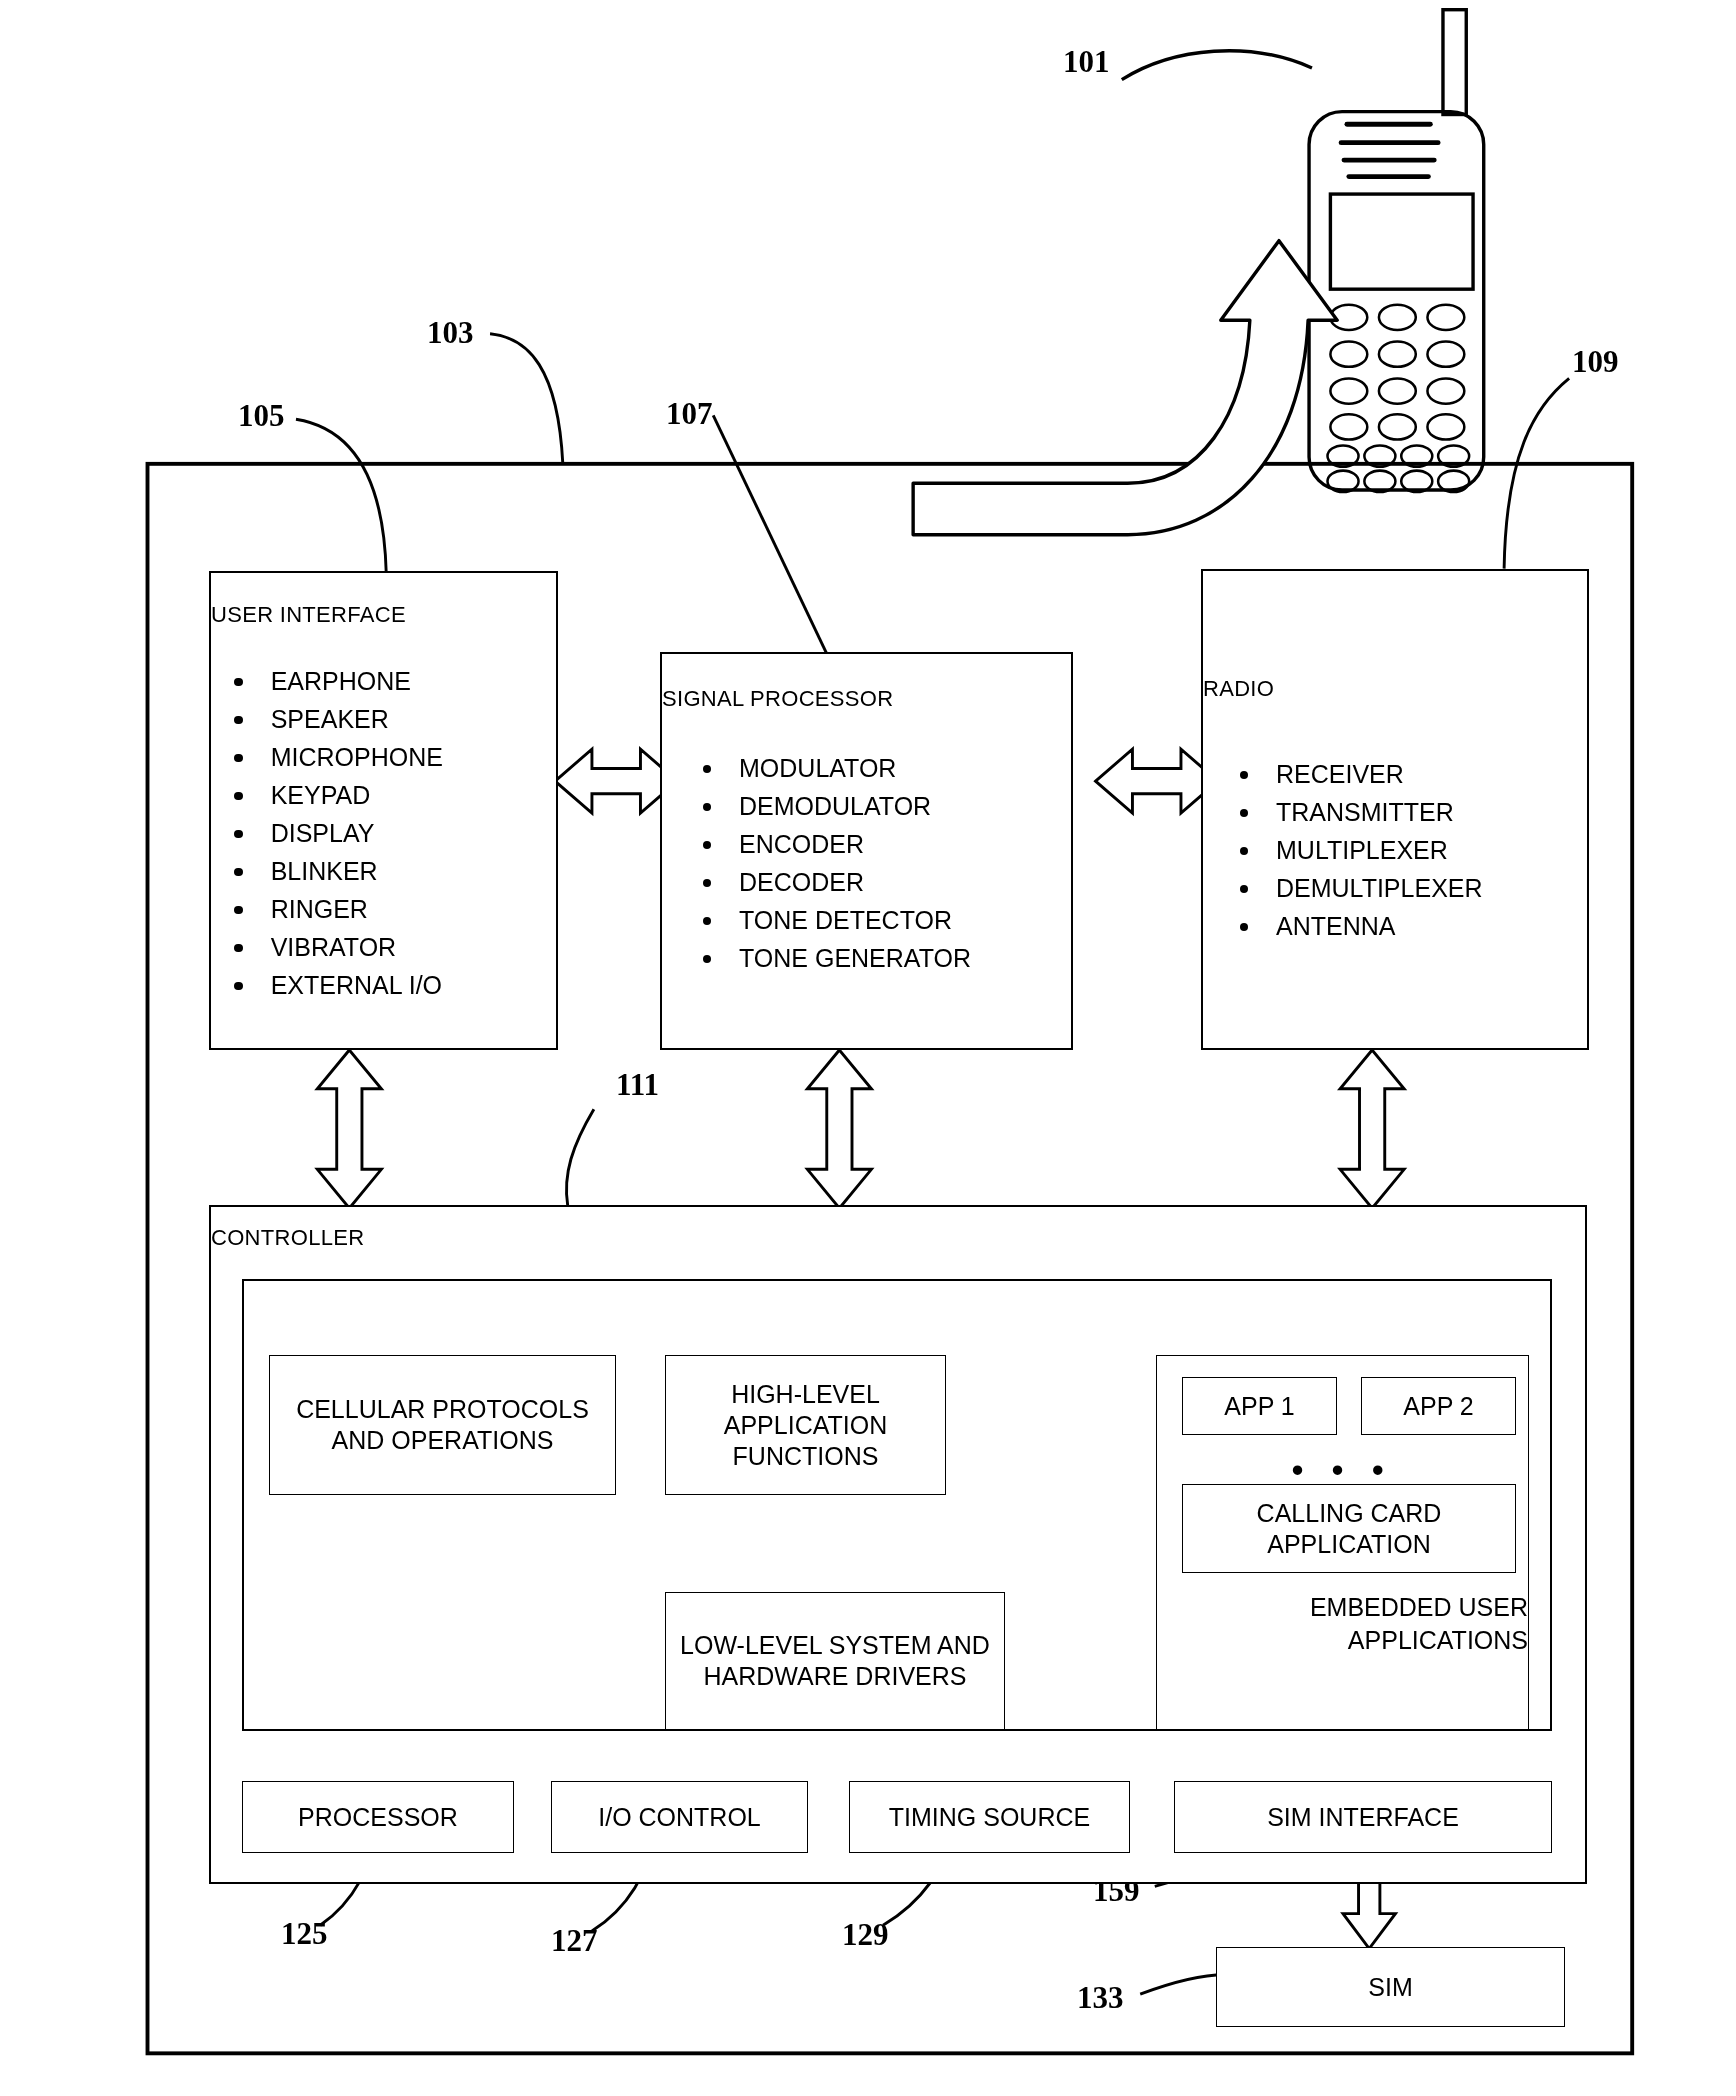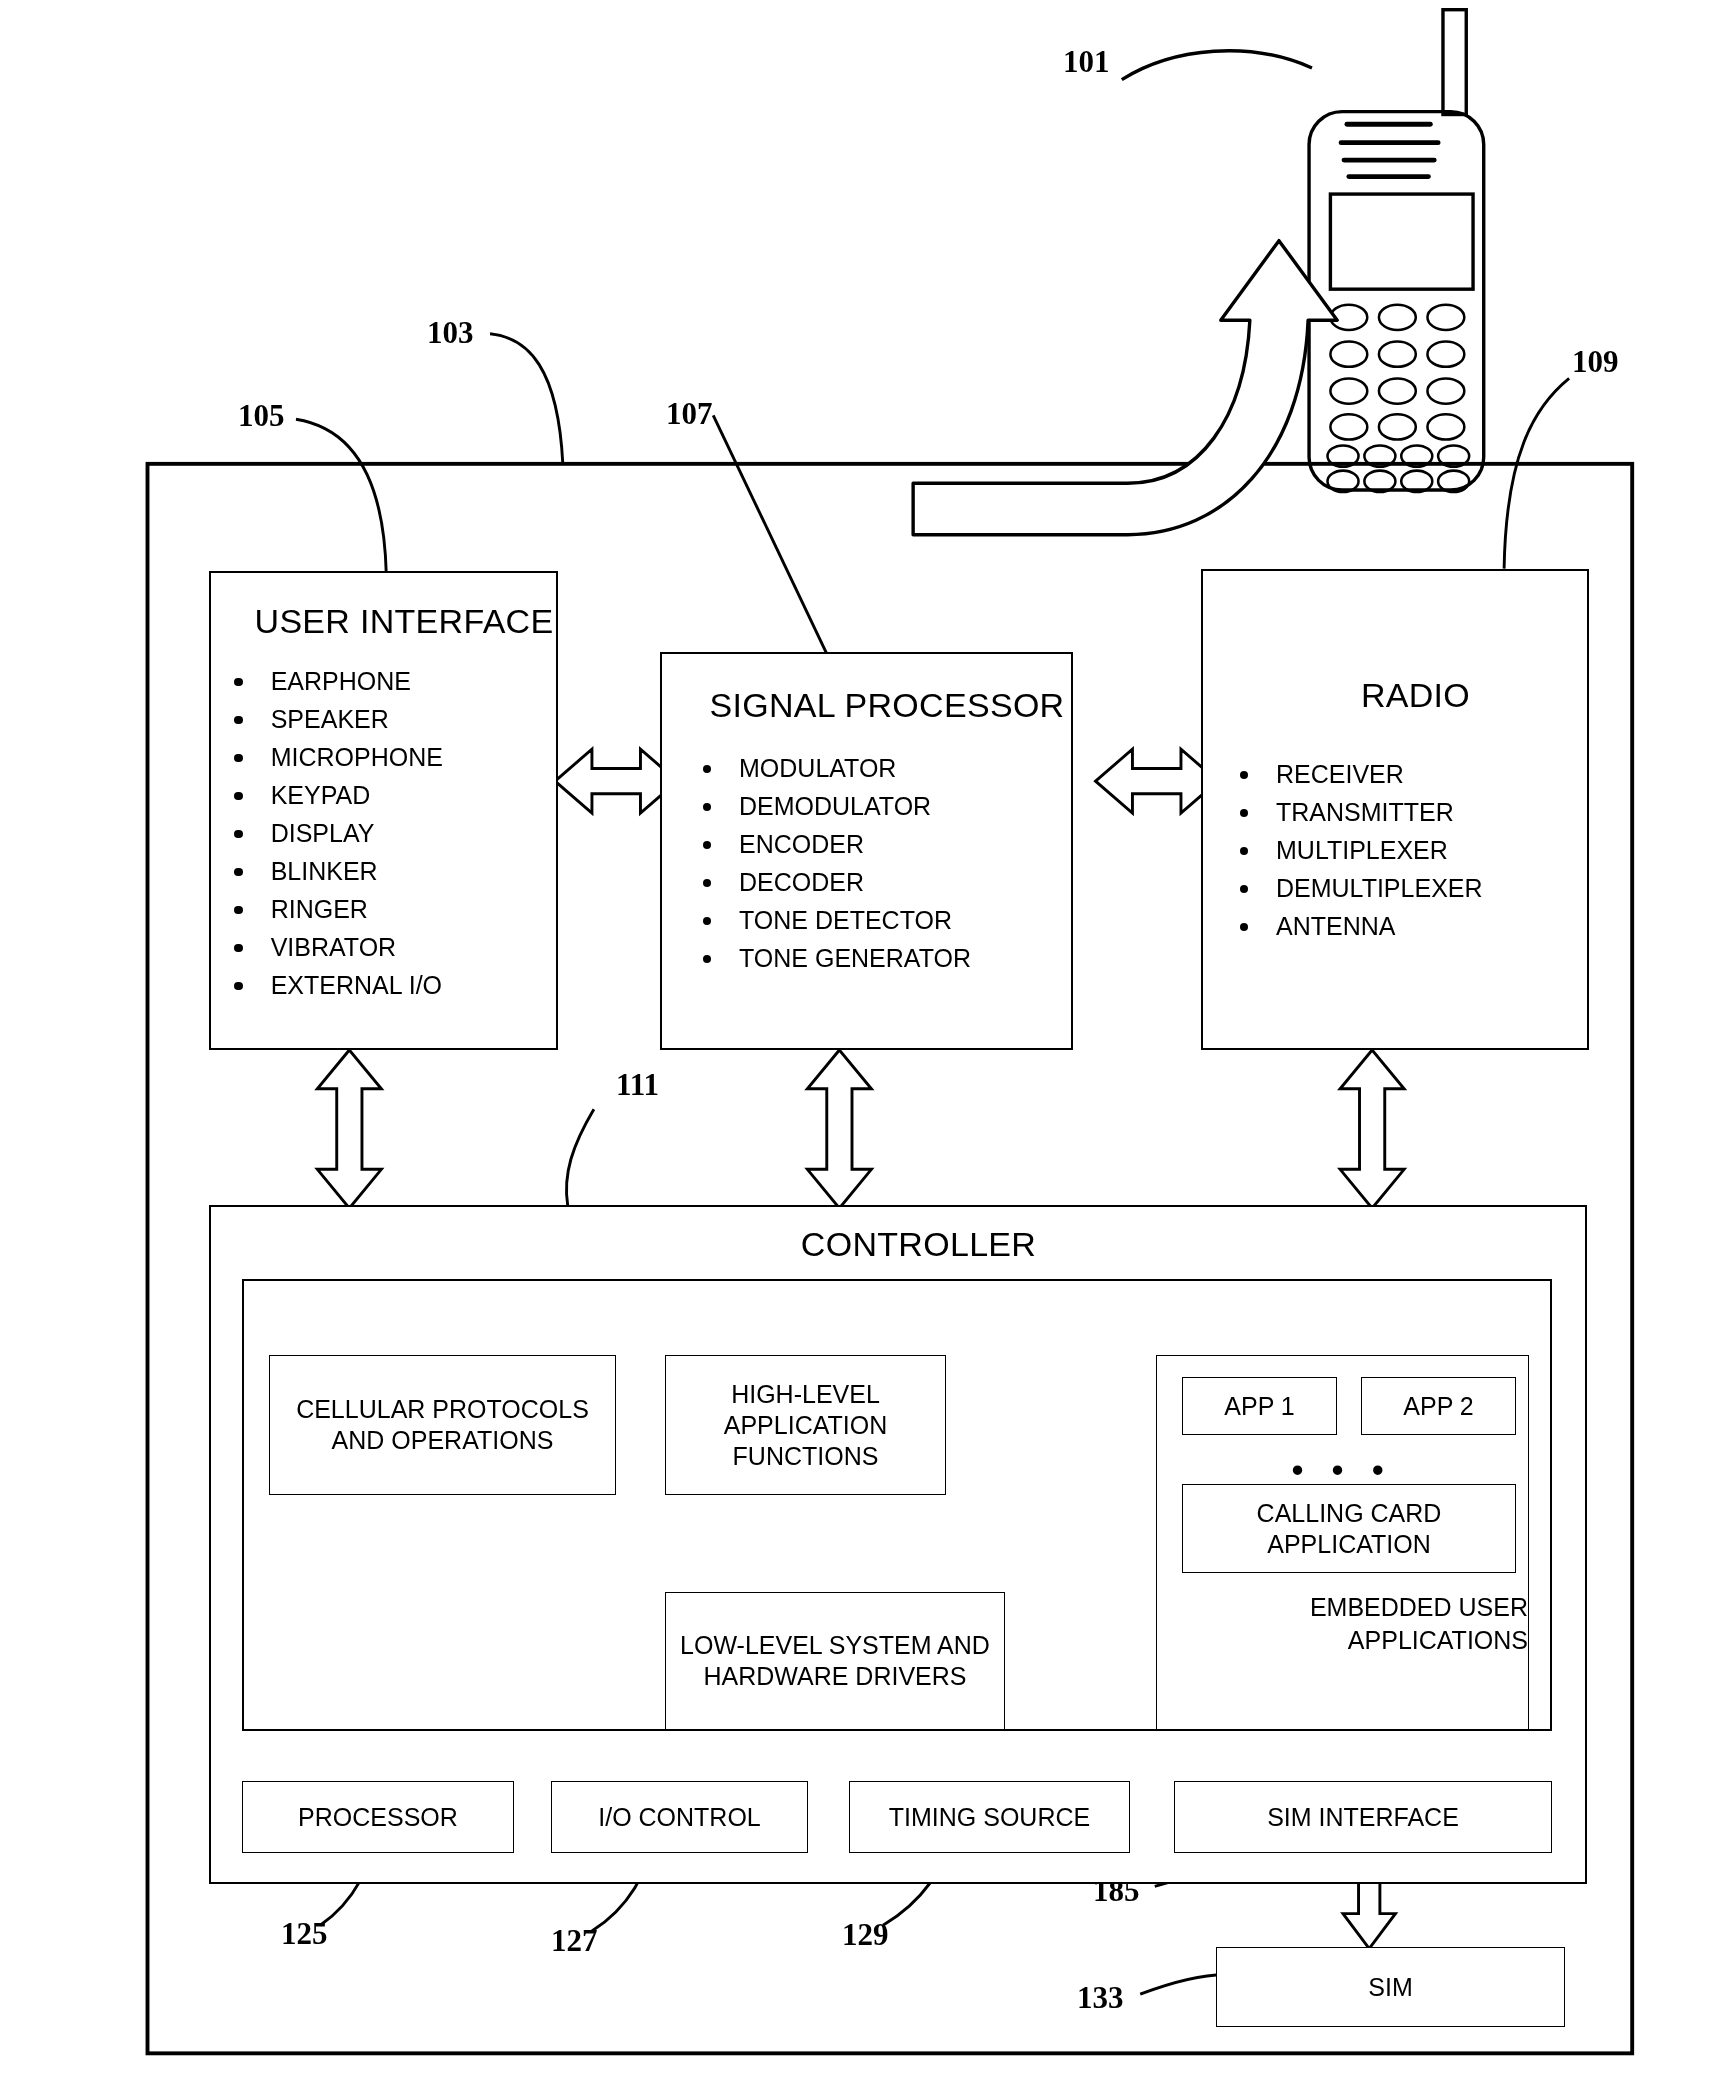--- a/index.html
+++ b/index.html
@@ -4,22 +4,22 @@
 <style>
   html,body{margin:0;padding:0;background:#fff;}
   body{width:1737px;height:2097px;position:relative;overflow:hidden;
        font-family:"Liberation Sans",sans-serif;color:#000;}
   #stage{position:absolute;left:0;top:0;width:1619px;height:2097px;border-radius:18px;}
   svg#art{position:absolute;left:0;top:0;width:1737px;height:2097px;}
 
   .box{position:absolute;border:2.9px solid #000;background:#fff;box-sizing:border-box;}
   .thin{border-width:1.9px;}
 
-  .ttl{position:absolute;left:0;right:0;text-align:center;
-       font-size:34px;letter-spacing:0.3px;white-space:nowrap;padding-left:41px;}
+  .ttl{position:absolute;left:0;right:0;
+       font-size:22px;letter-spacing:0.3px;white-space:nowrap;}
   .lst{position:absolute;list-style:none;margin:0;padding:0;}
   .lst li{position:relative;font-size:25px;line-height:38px;padding-left:50px;white-space:nowrap;}
   .lst li:before{content:"";position:absolute;left:13.6px;top:15.5px;
                  width:8.7px;height:8.7px;border-radius:50%;background:#000;}
 
   .ctr{position:absolute;left:0;right:0;top:50%;transform:translateY(-50%);
        text-align:center;font-size:25px;line-height:31px;padding:0 5.8px;box-sizing:border-box;}
 
   .ref{position:absolute;font-family:"Liberation Serif",serif;font-weight:700;
        font-size:31px;white-space:nowrap;}
@@ -135,21 +135,21 @@
   <div class="ref" style="left:616px;top:1067px">111</div>
   <div class="ref" style="left:532px;top:1228px">113</div>
   <div class="ref" style="left:320px;top:1475px">115</div>
   <div class="ref" style="left:587px;top:1483px">117</div>
   <div class="ref" style="left:536px;top:1611px">119</div>
   <div class="ref" style="left:1060px;top:1638px">121</div>
   <div class="ref" style="left:1061px;top:1446px">123</div>
   <div class="ref" style="left:281px;top:1916px">125</div>
   <div class="ref" style="left:551px;top:1923px">127</div>
   <div class="ref" style="left:842px;top:1917px">129</div>
-  <div class="ref" style="left:1093px;top:1873px">185</div>
+  <div class="ref" style="left:1093px;top:1873px">159</div>
   <div class="ref" style="left:1077px;top:1980px">133</div>
 
   <div class="box" style="left:209px;top:571px;width:349px;height:479px">
     <div class="ttl" style="top:29px">USER INTERFACE</div>
     <ul class="lst" style="top:89px;left:9.7px">
       <li>EARPHONE</li>
       <li>SPEAKER</li>
       <li>MICROPHONE</li>
       <li>KEYPAD</li>
       <li>DISPLAY</li>

